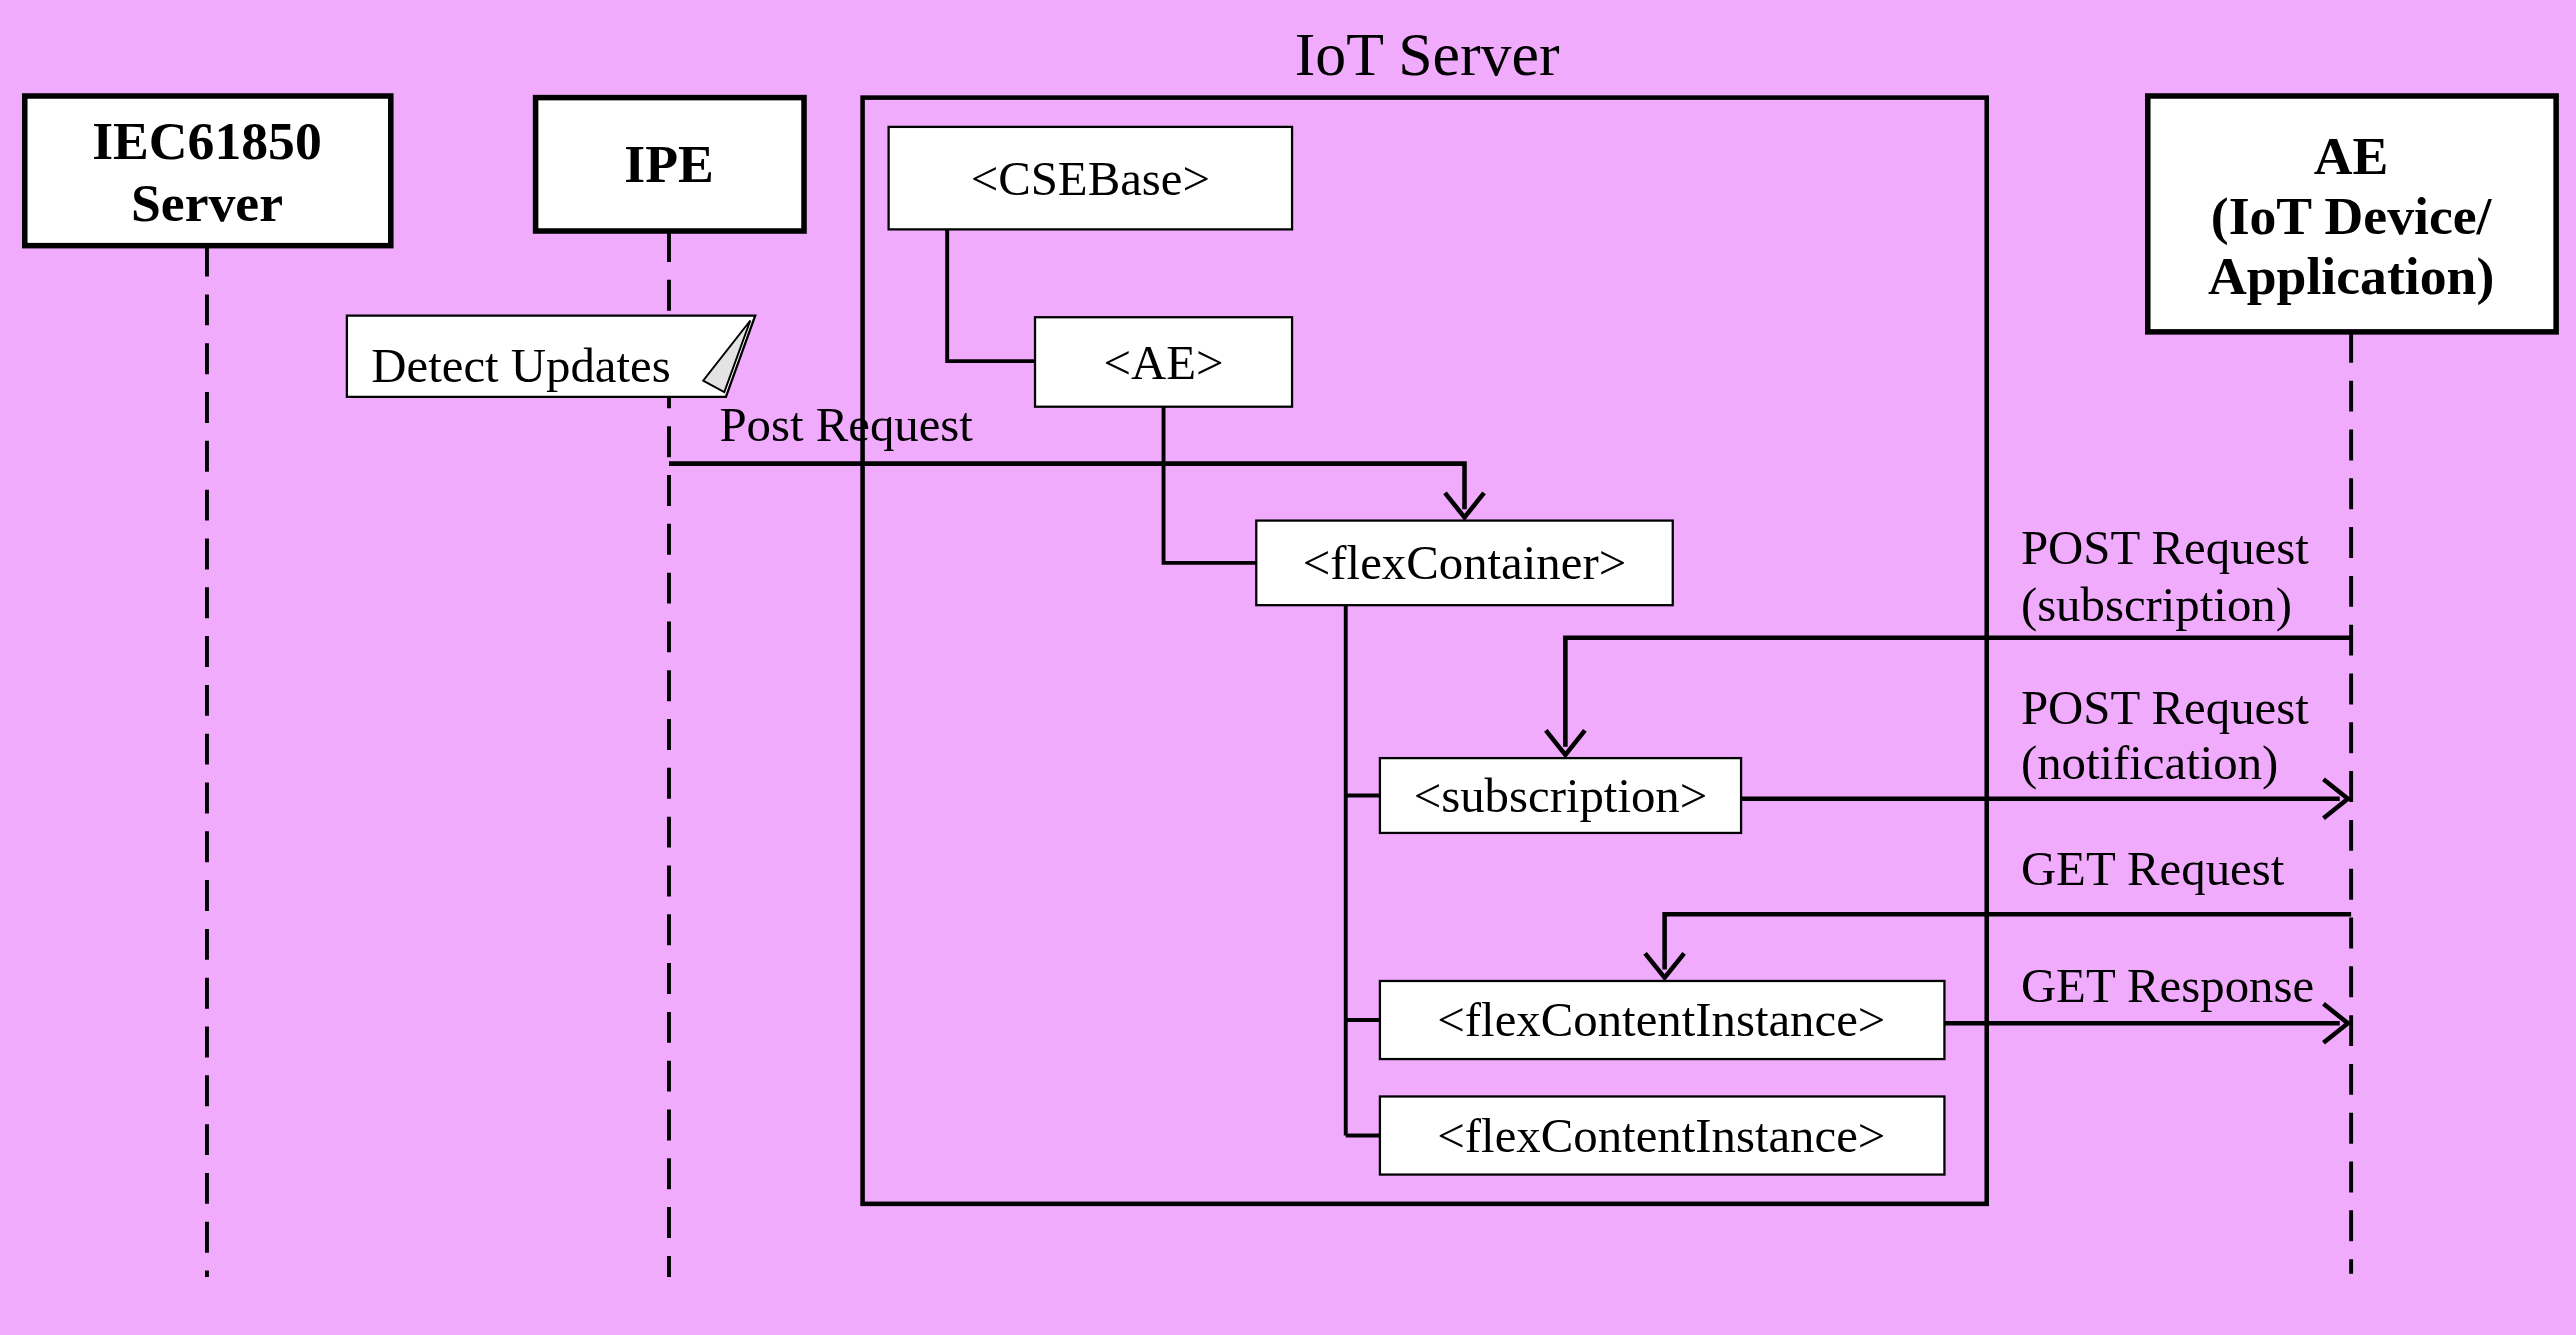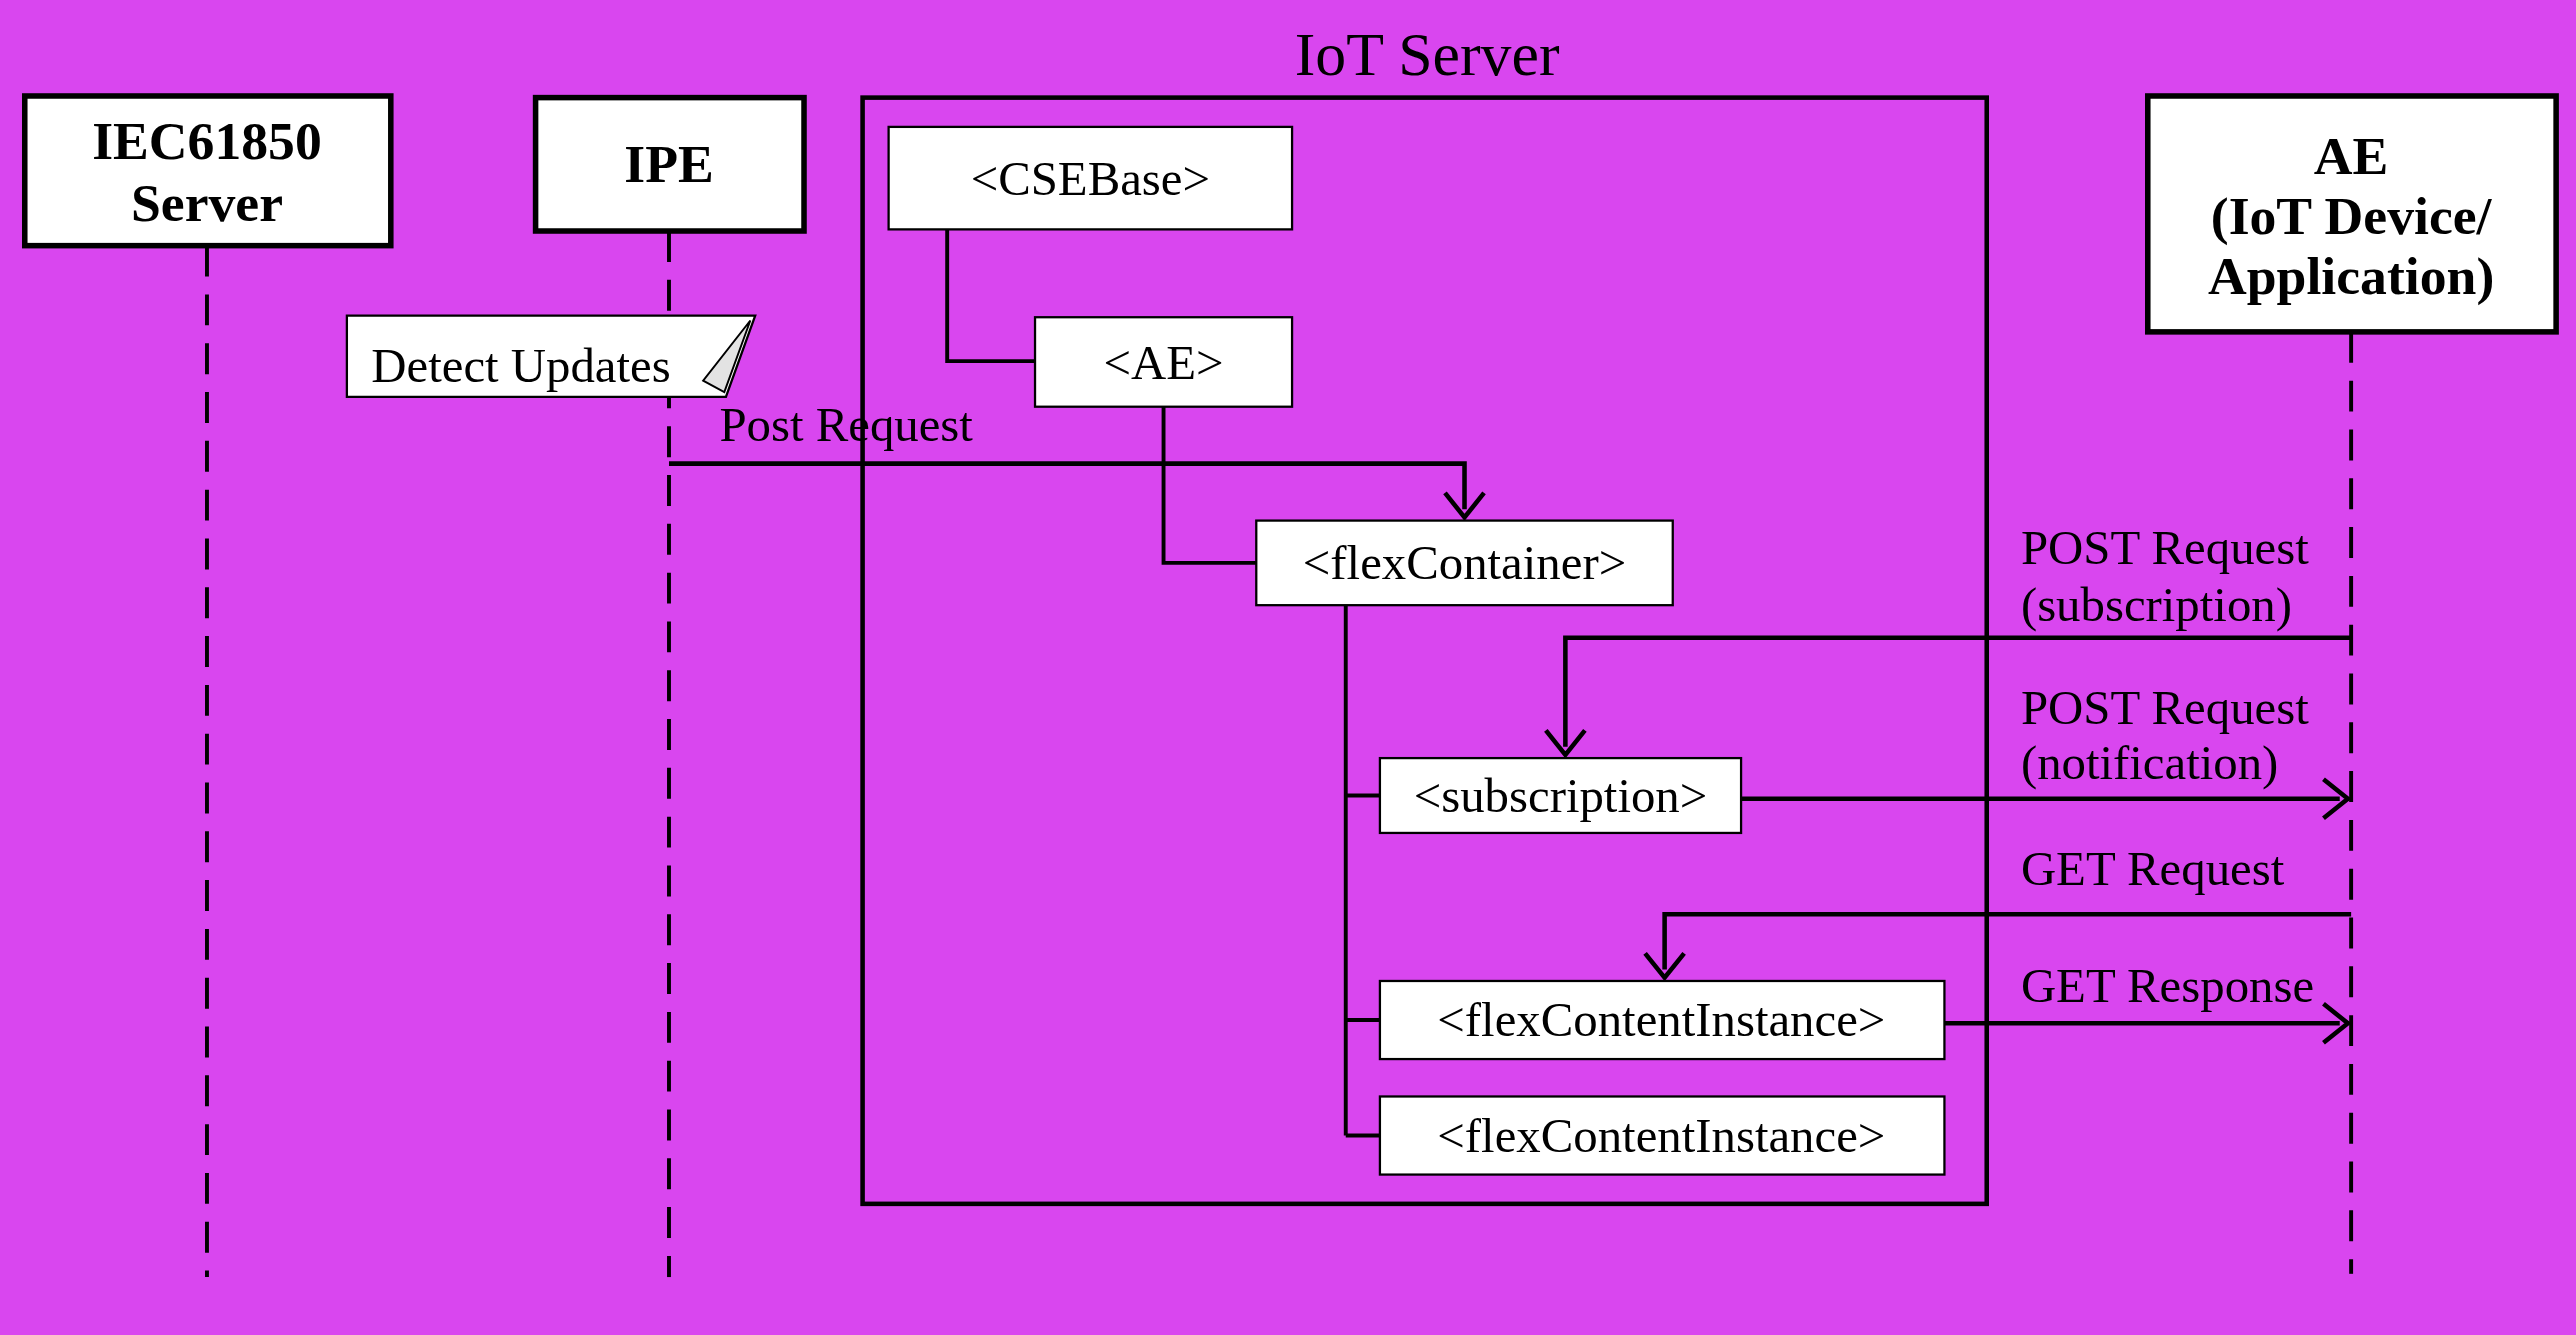--- a/index.html
+++ b/index.html
@@ -4,21 +4,21 @@
 <style>
   html, body {
     margin: 0;
     padding: 0;
     background: #ffffff;
   }
   .canvas {
     width: 2576px;
     height: 1335px;
     overflow: hidden;
-    background: #d946ef;
+    background: #f0abfc;
   }
   svg { display: block; }
   text {
     font-family: "Liberation Serif", "DejaVu Serif", serif;
     fill: #000000;
   }
   .title-text   { font-size: 38px; }
   .actor-text   { font-size: 33px; font-weight: bold; }
   .res-text     { font-size: 30px; }
   .msg-text     { font-size: 30px; }

